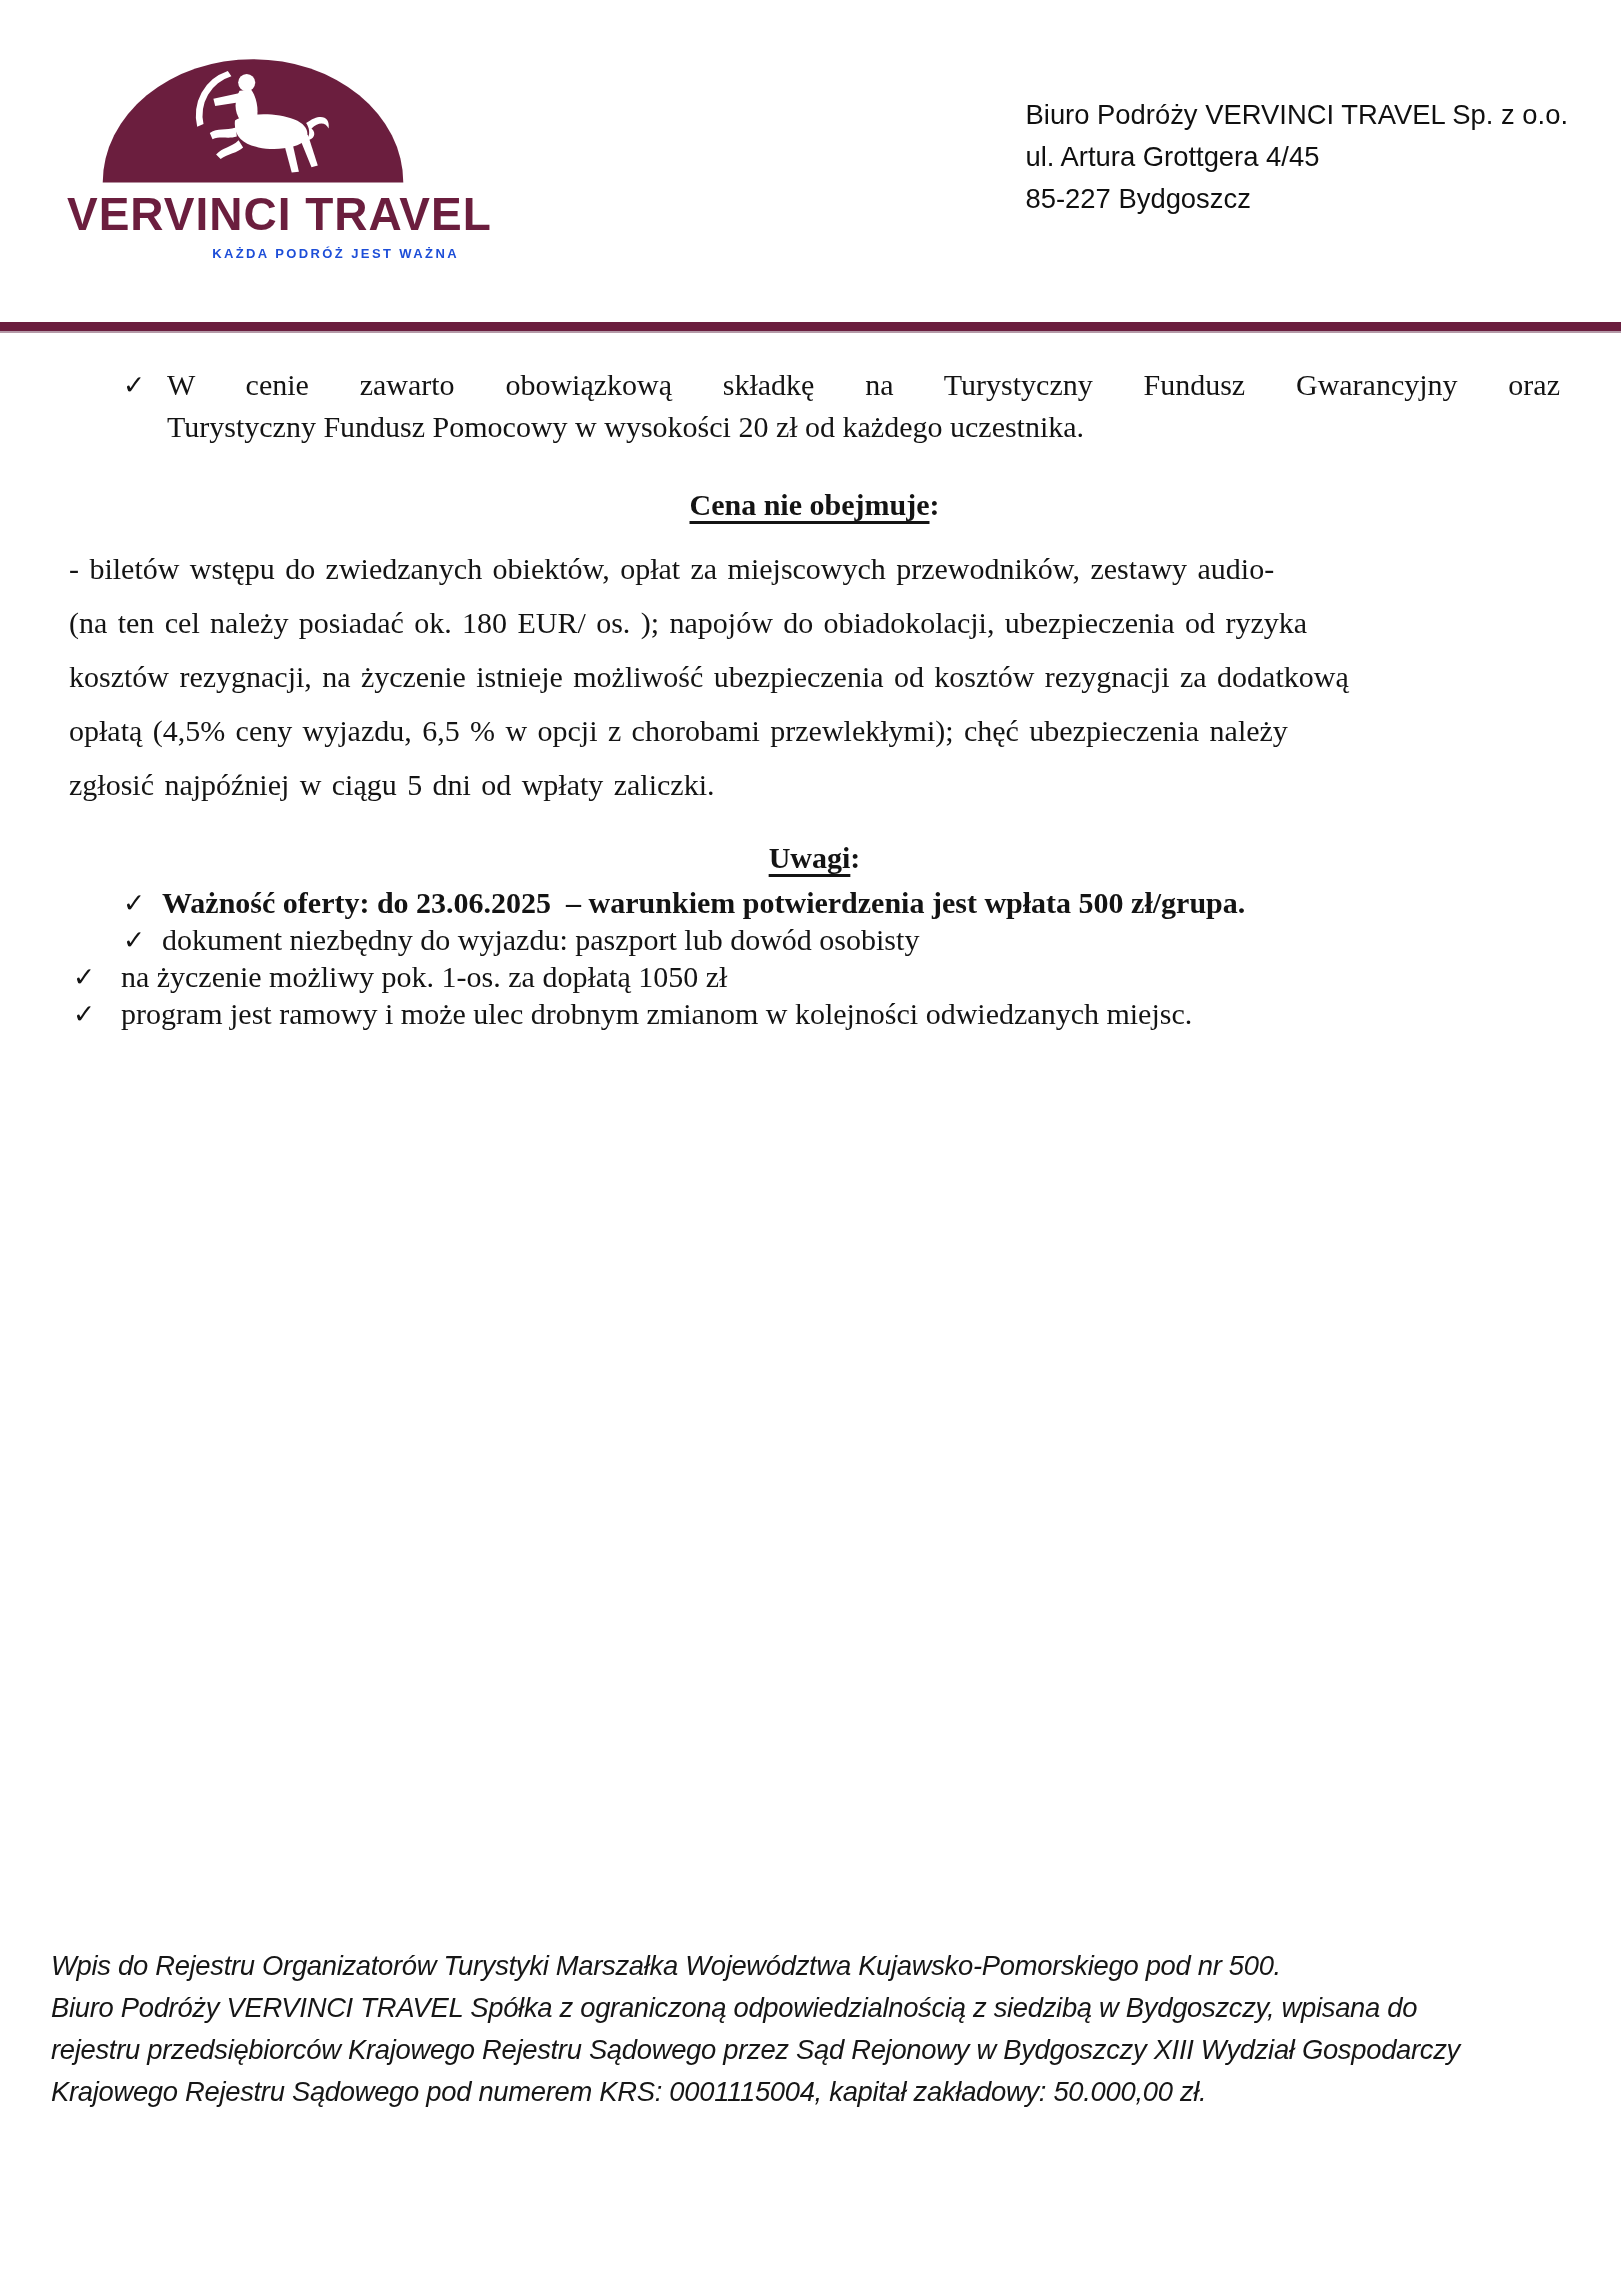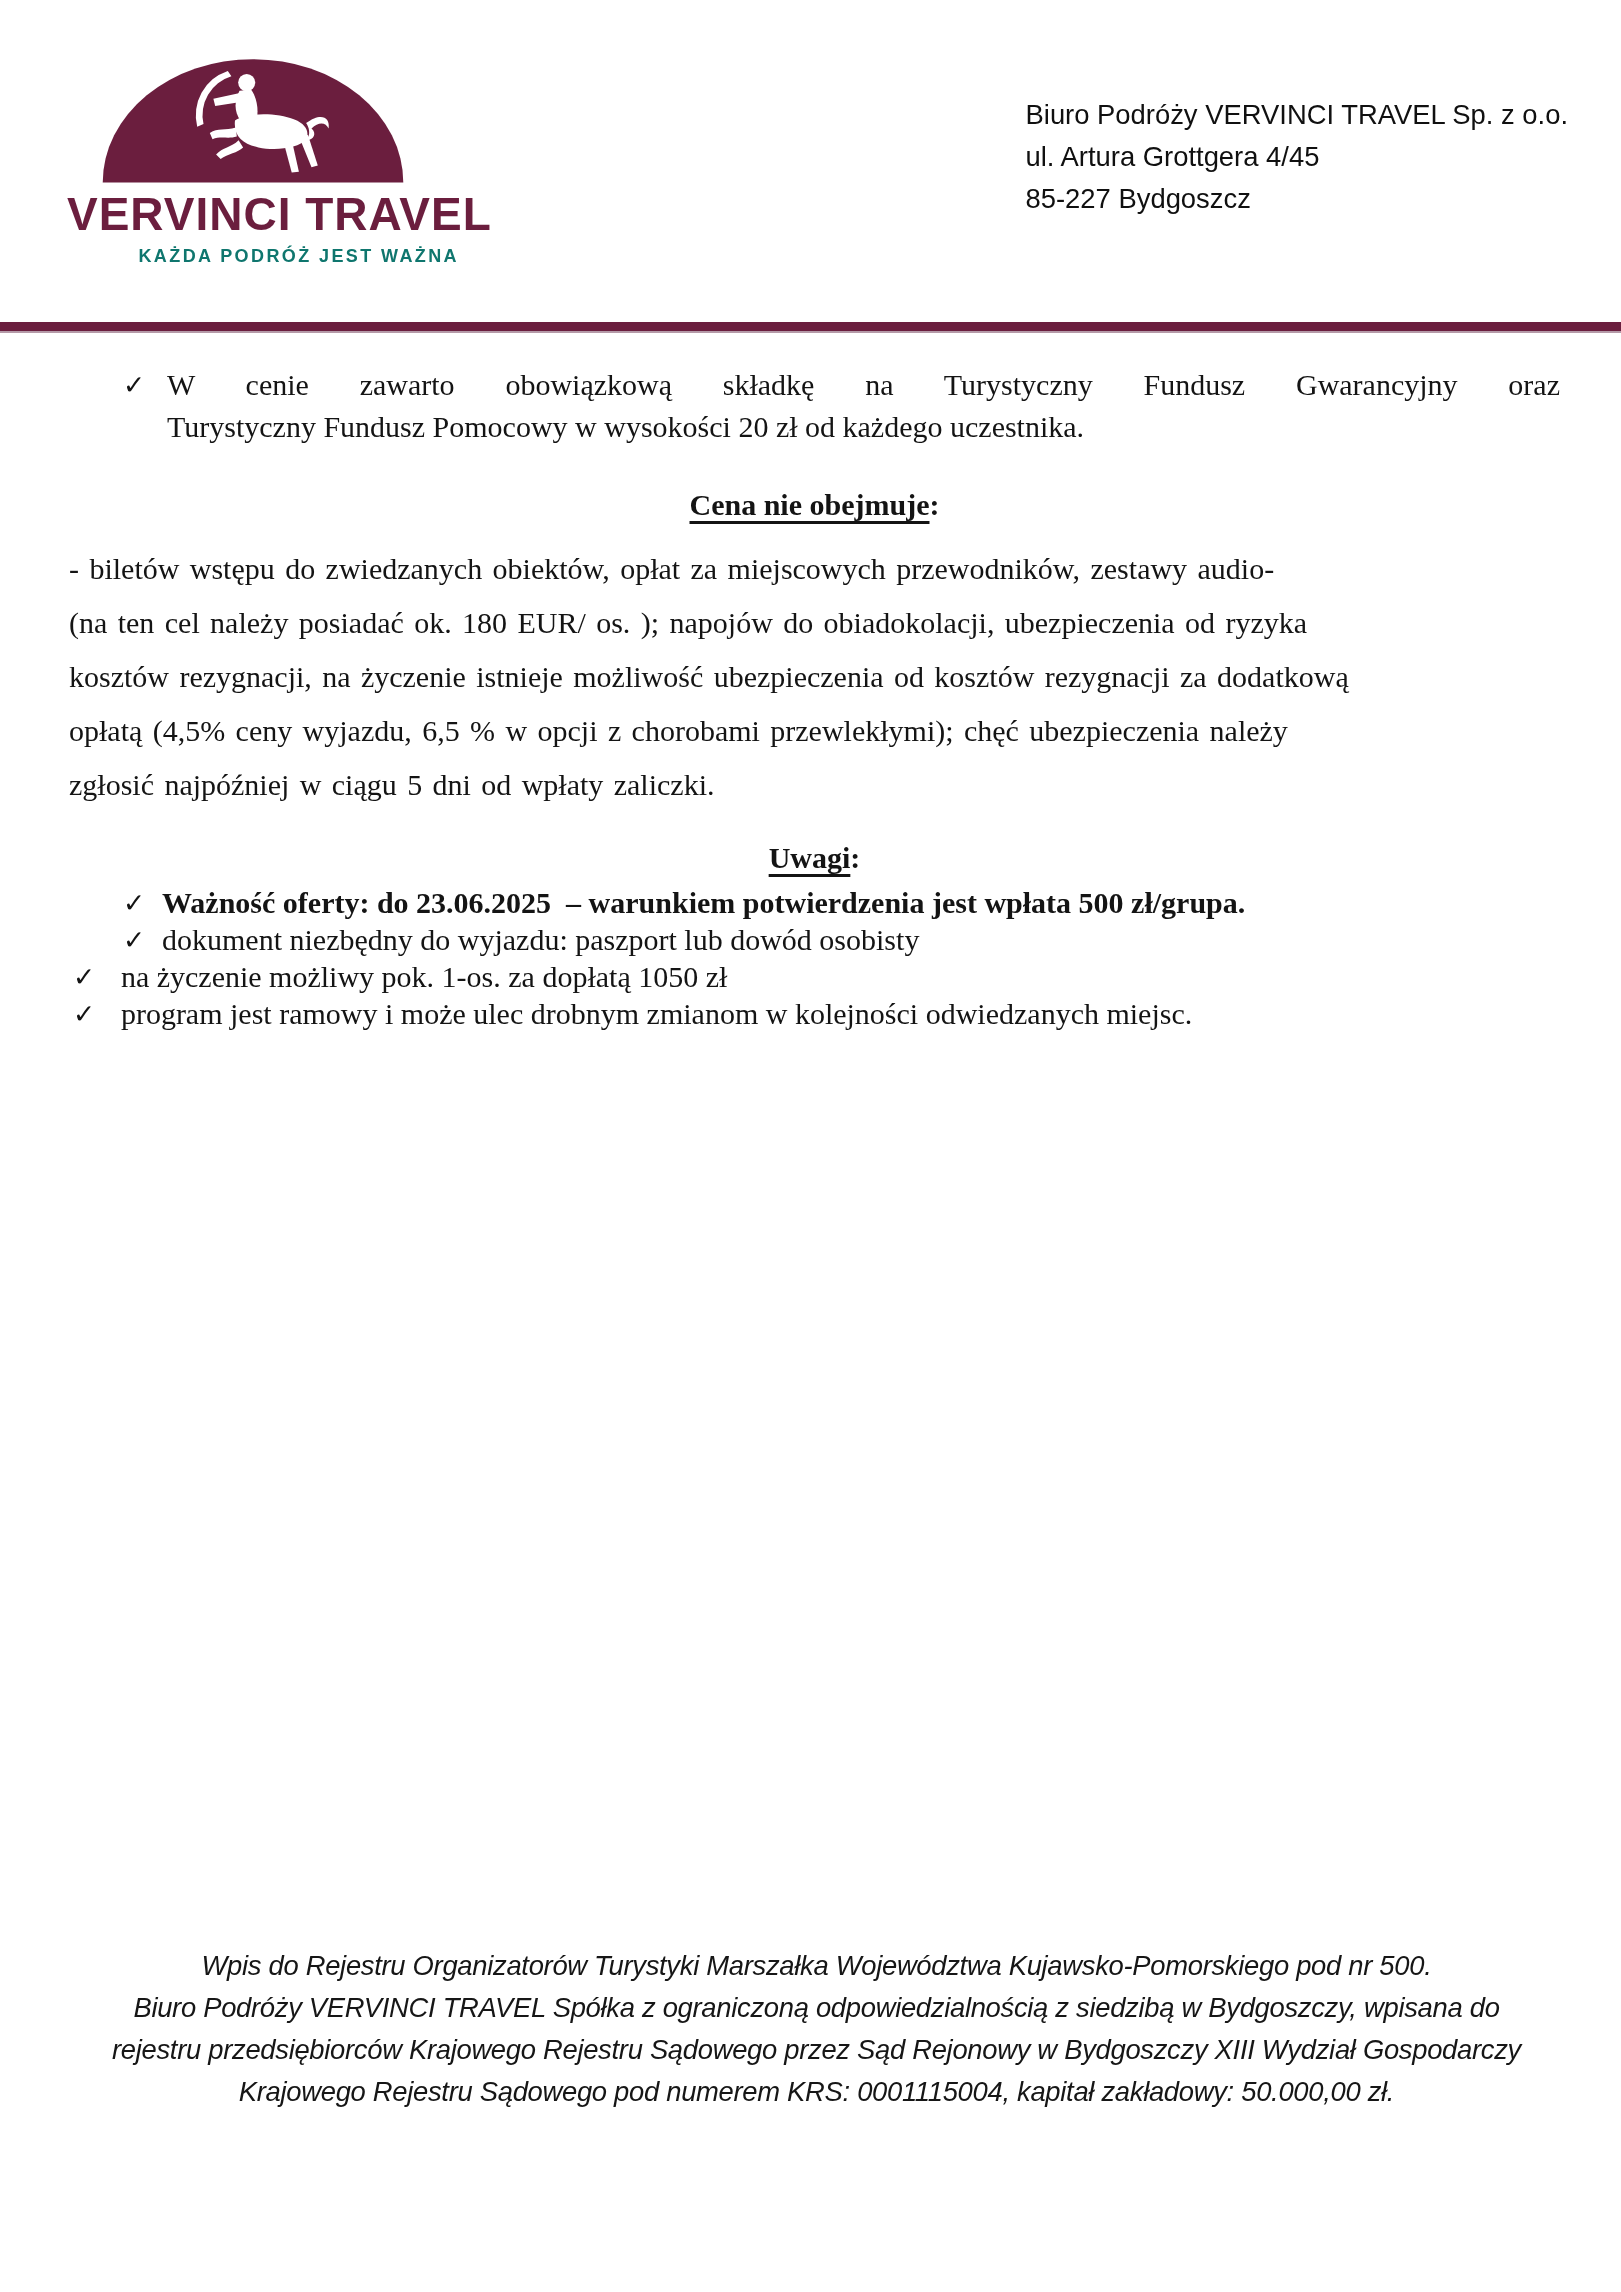--- a/index.html
+++ b/index.html
@@ -9,22 +9,22 @@
   }
   
   .header{position:absolute;top:0;left:0;right:0;height:322px;}
   .logo-block{position:absolute;left:67px;top:51px;width:412px;}
   .logo-mark{display:block;margin-left:33px;width:306px;height:137px;}
   .brand{
     font-family:"Liberation Sans", sans-serif;font-weight:700;font-size:46px;
     letter-spacing:1px;color:#6b1e3e;white-space:nowrap;margin-top:1px;line-height:1.1;
   }
   .tagline{
-    font-family:"Liberation Sans", sans-serif;font-size:18px;letter-spacing:2.4px;
-    color:#0f766e;text-align:right;white-space:nowrap;margin-top:6.9px;width:392px;font-weight:600;
+    font-family:"Liberation Sans", sans-serif;font-size:13px;letter-spacing:2.4px;
+    color:#1d4ed8;text-align:right;white-space:nowrap;margin-top:6.9px;width:392px;font-weight:600;
   }
   .address{
     position:absolute;right:53px;top:94px;text-align:left;
     font-family:"Liberation Sans", sans-serif;font-size:27.4px;line-height:42px;color:#101010;
   }
   .divider{
     position:absolute;top:322px;left:0;right:0;height:8.8px;background:#6b1e3e;
     border-bottom:2.9px solid #b59aa8;
   }
   
@@ -47,21 +47,21 @@
   .uw-text{white-space:pre-wrap;}
   .indent-deep{margin-left:54px;}
   .indent-deep .marker{flex:0 0 39px;}
   .indent-shallow{margin-left:3.9px;}
   .indent-shallow .marker{flex:0 0 48px;}
   .bold{font-weight:700;}
   
   .footer{
     position:absolute;left:51px;right:39px;top:1945px;
     font-family:"Liberation Sans", sans-serif;font-style:italic;font-size:27.4px;
-    line-height:42px;color:#161616;letter-spacing:-0.3px;text-align:center;
+    line-height:42px;color:#161616;letter-spacing:-0.3px;
   }
 </style>
 </head>
 <body>
 
 <div class="header">
 
   <div class="logo-block">
     <svg class="logo-mark" viewBox="0 0 340 140" aria-hidden="true">
       <path d="M3,140 A167,137 0 0 1 337,140 Z" fill="#6b1e3e"></path>

